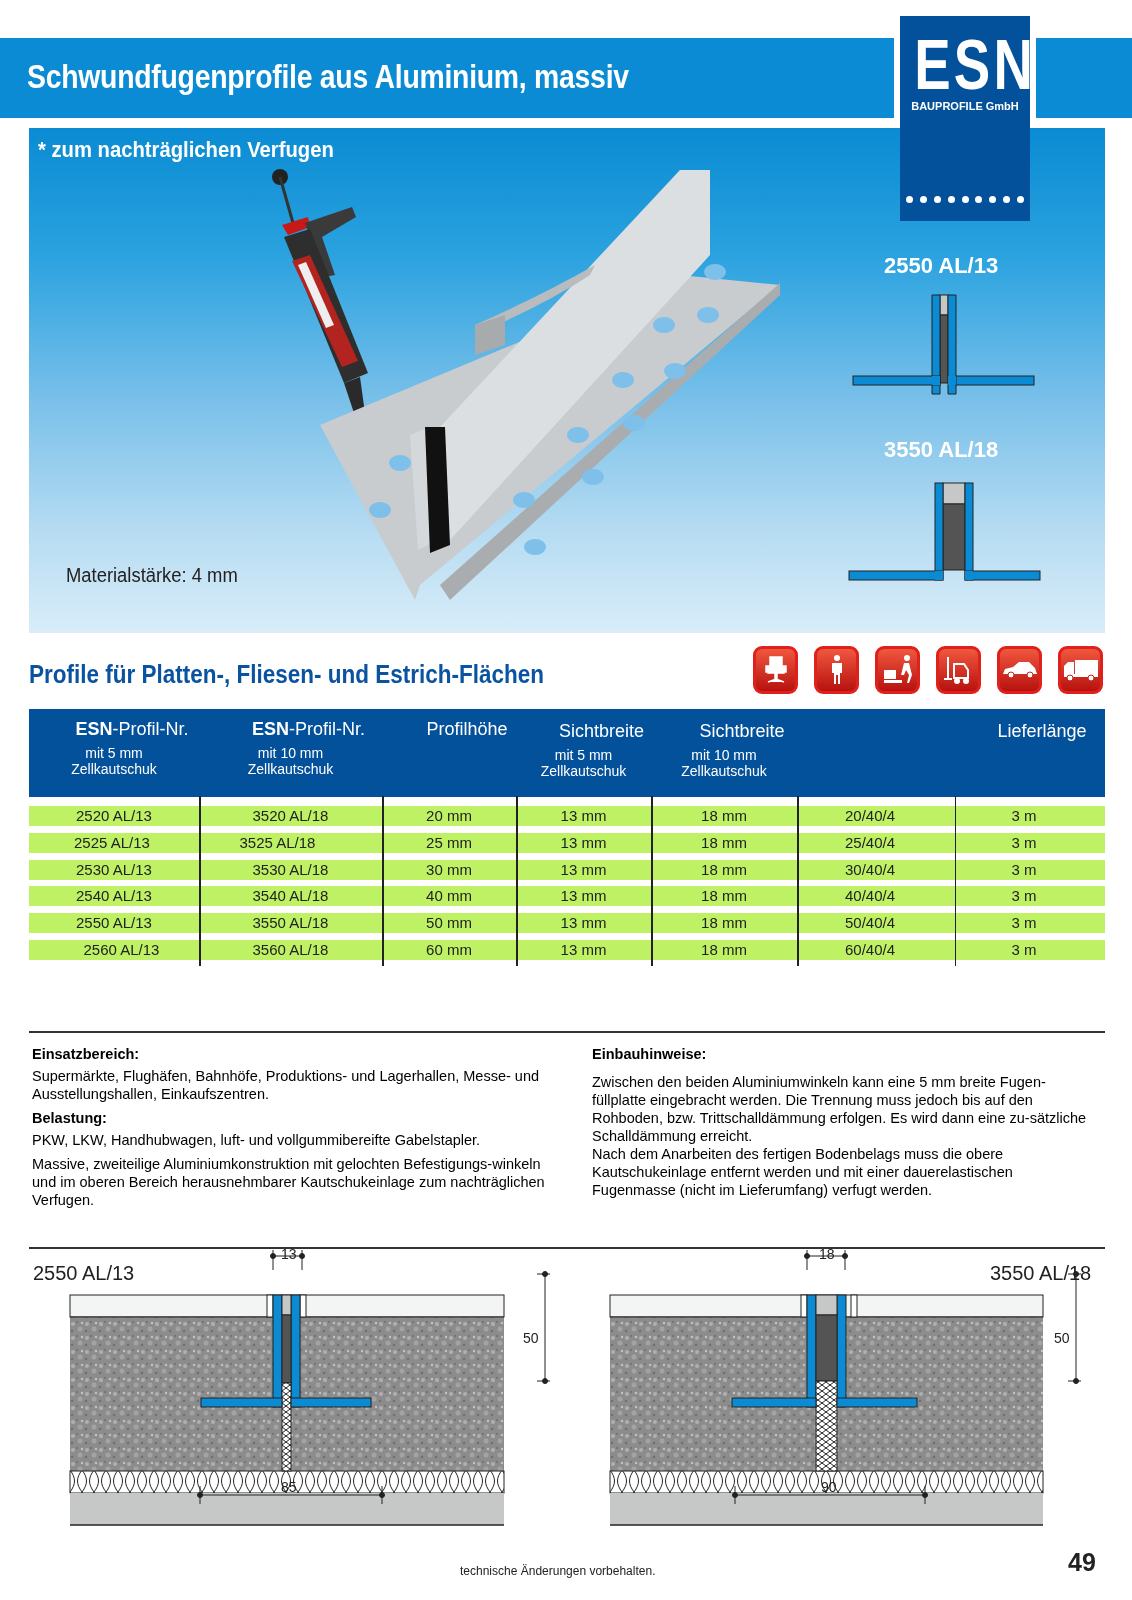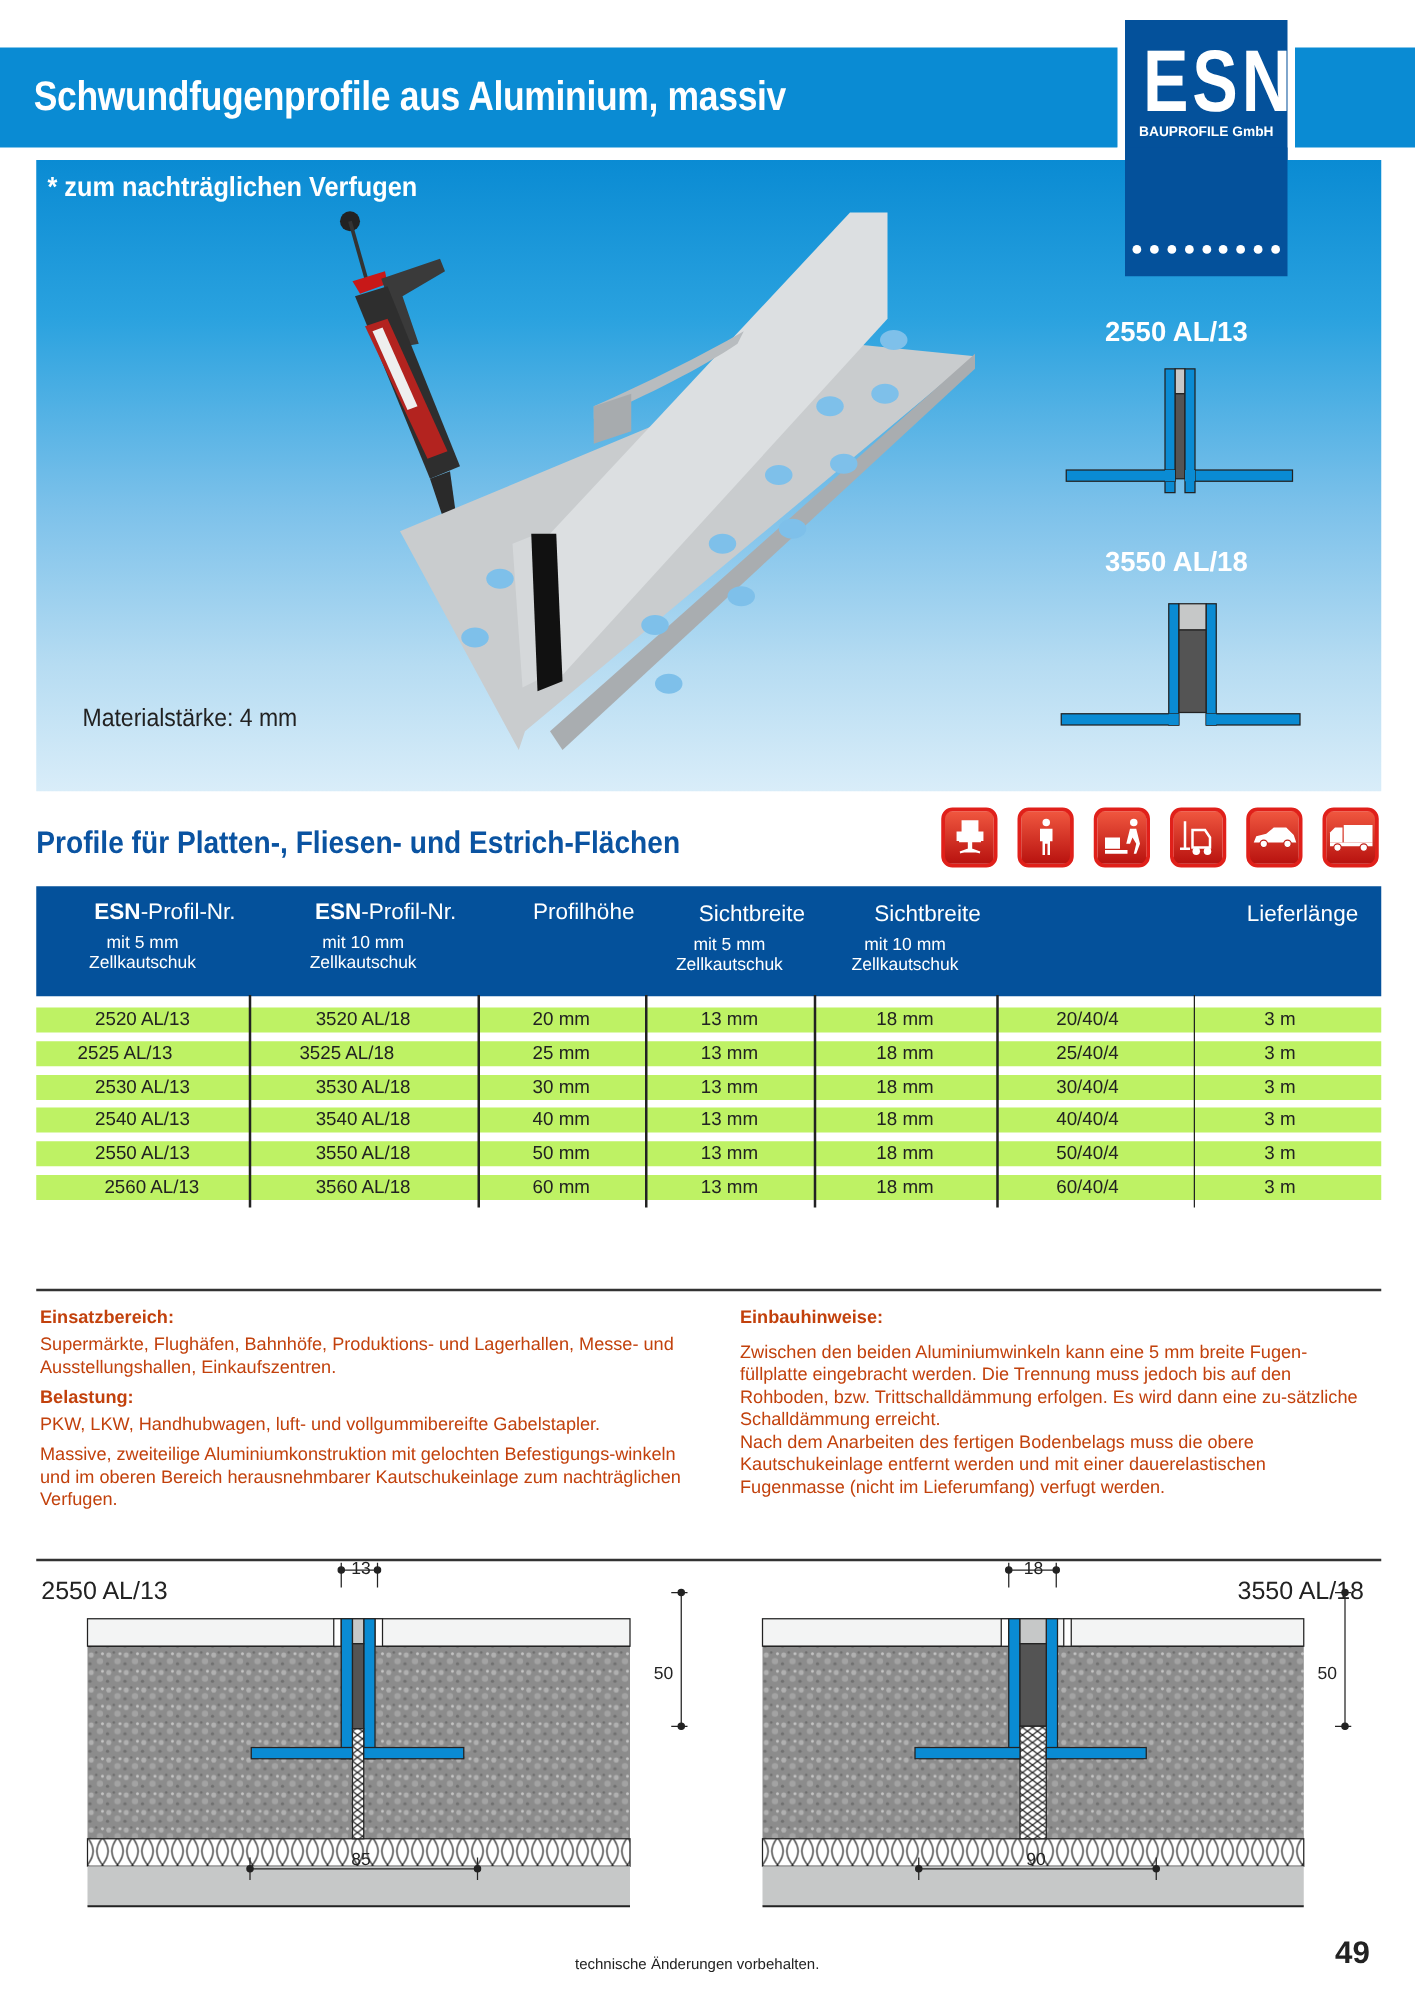--- a/index.html
+++ b/index.html
@@ -34,21 +34,21 @@
   .th .h1 b { font-weight: bold; }
   .th .h2 { display: block; font-size: 14px; line-height: 16px; }
   .tbody { left: 29px; top: 806px; width: 1076px; }
   .tr { position: relative; height: 20px; margin-bottom: 6.8px; background: #bef264; }
   .td { position: absolute; top: 0; height: 20px; line-height: 20px; text-align: center; font-size: 15px; color: #222; }
   .vline { position: absolute; width: 2px; background: #222; top: 796px; height: 170px; }
 
   .hr { position: absolute; left: 29px; width: 1076px; height: 2px; background: #333; }
 
   
-  .info { font-size: 14.5px; line-height: 18px; color: #c2410c; }
+  .info { font-size: 14.5px; line-height: 18px; color: #000000; }
   .info h4 { font-size: 14.5px; font-weight: bold; margin-bottom: 4px; }
   .info p { margin-bottom: 6px; }
 
   
   .diag-title { font-size: 20px; color: #222; white-space: nowrap; }
   .dim-text { font-size: 14px; color: #222; }
   .footer-note { left: 460px; top: 1564px; font-size: 12px; color: #222; }
   .page-num { left: 1068px; top: 1548px; font-weight: bold; font-size: 25px; color: #222; }
 </style>
 </head>
@@ -233,21 +233,21 @@
     <div class="tr">
       <div class="td" style="left: 0px; width: 170px;">2520 AL/13</div>
       <div class="td" style="left: 170px; width: 183px;">3520 AL/18</div>
       <div class="td" style="left: 353px; width: 134px;">20 mm</div>
       <div class="td" style="left: 487px; width: 135px;">13 mm</div>
       <div class="td" style="left: 622px; width: 146px;">18 mm</div>
       <div class="td" style="left: 768px; width: 146px;">20/40/4</div>
       <div class="td" style="left: 914px; width: 162px;">3 m</div>
     </div>
     <div class="tr">
-      <div class="td" style="left: 0px; width: 142px;">2525 AL/13</div>
+      <div class="td" style="left: 12px; width: 142px;">2525 AL/13</div>
       <div class="td" style="left: 170px; width: 157px;">3525 AL/18</div>
       <div class="td" style="left: 353px; width: 134px;">25 mm</div>
       <div class="td" style="left: 487px; width: 135px;">13 mm</div>
       <div class="td" style="left: 622px; width: 146px;">18 mm</div>
       <div class="td" style="left: 768px; width: 146px;">25/40/4</div>
       <div class="td" style="left: 914px; width: 162px;">3 m</div>
     </div>
     <div class="tr">
       <div class="td" style="left: 0px; width: 170px;">2530 AL/13</div>
       <div class="td" style="left: 170px; width: 183px;">3530 AL/18</div>

